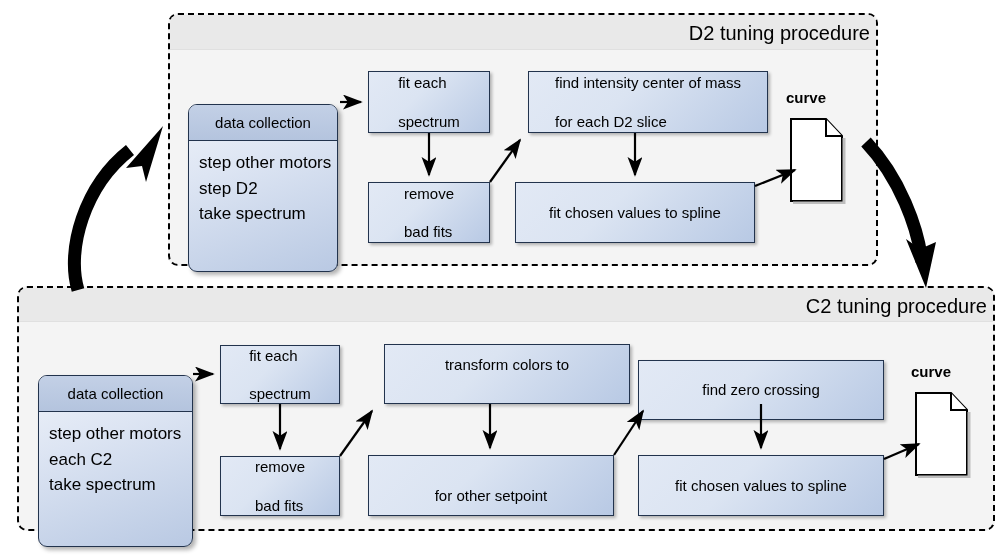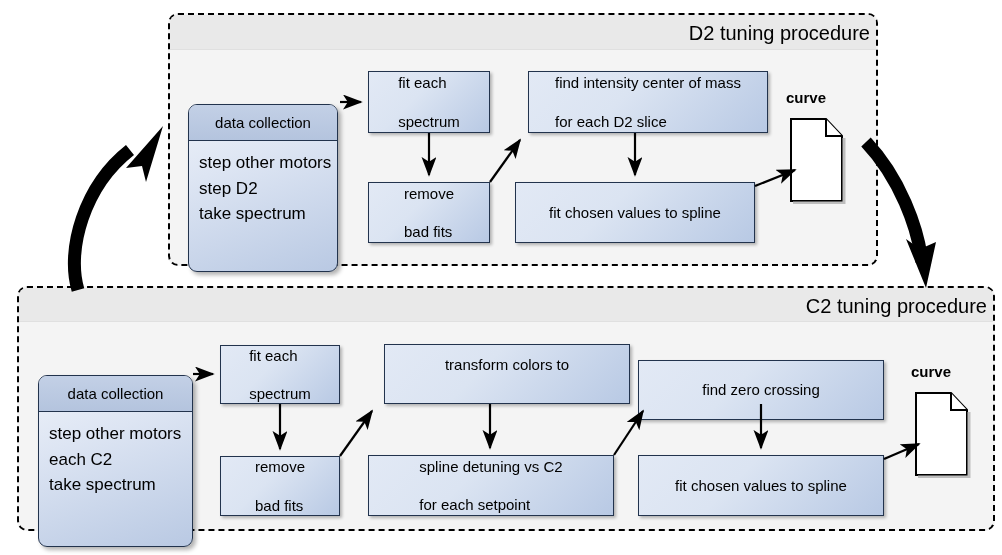--- a/index.html
+++ b/index.html
@@ -167,22 +167,22 @@
 
   <div class="node" style="left:220px;top:456px;width:120px;height:60px;">
     <span>
       <span>remove</span><br>
       <span>bad fits</span>
     </span>
   </div>
 
   <div class="node" style="left:368px;top:455px;width:246px;height:61px;">
     <span>
-      <span>spline detuning vs C2</span><br>
-      <span>for each setpoint</span>
+      <br>
+      <span>for other setpoint</span>
     </span>
   </div>
 
   <div class="node" style="left:638px;top:455px;width:246px;height:61px;">
     <span>fit chosen values to spline</span>
   </div>
 
   <div class="doc-label" style="left:911px;top:363px;width:60px;">curve</div>
   <div class="doc" style="left:913px;top:390px;">
     <svg width="58" height="88" viewBox="0 0 58 88">

